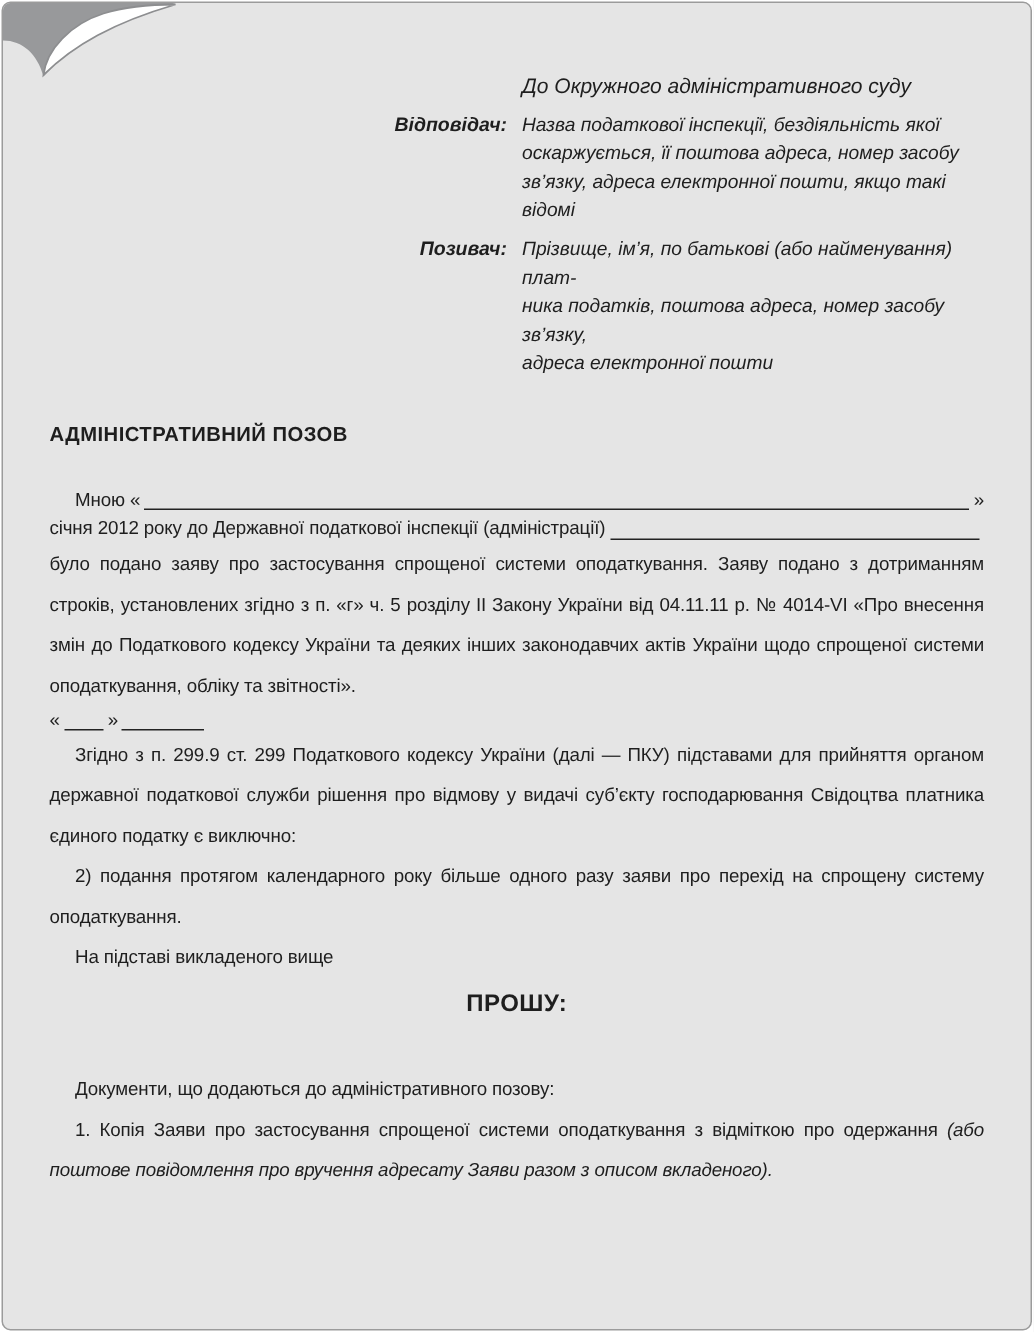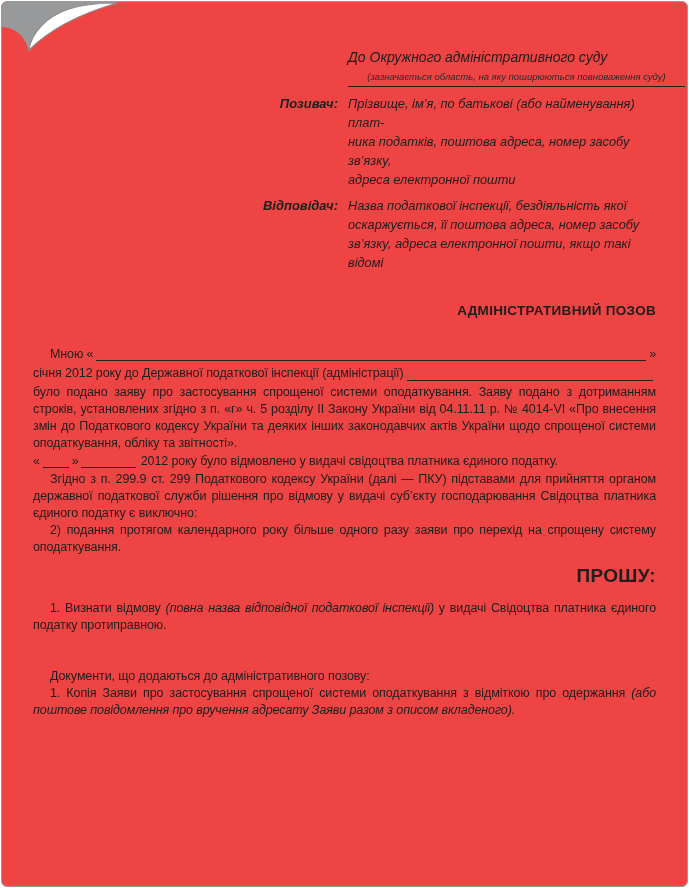--- a/index.html
+++ b/index.html
@@ -1,21 +1,21 @@
 <!DOCTYPE html>
 <html><head>
 <meta charset="utf-8">
 <style>
   html,body{margin:0;padding:0;background:#fff;}
   .page{
     position:relative;
     box-sizing:border-box;
     width:687px;height:886px;
     margin:1px;
-    background:#ef4444;
+    background:#e5e5e5;
     border:1px solid #9b9b9b;
     border-radius:6px;
     overflow:hidden;
     font-family:"Liberation Sans",sans-serif;
     color:#1e1e1e;
     -webkit-font-smoothing:antialiased;
   }
   .curl{position:absolute;top:0;left:0;}
   .content{padding:0 31px;}
 
@@ -54,38 +54,38 @@
     flex:1;
     font-style:italic;
     font-size:12.8px;
     line-height:19px;
     white-space:pre-line;
   }
 
   
   .doc-title{
     margin:31px 0 27px 0;
-    text-align:right;
+    text-align:left;
     font-size:13.5px;
     font-weight:bold;
     letter-spacing:.3px;
   }
   .request-heading{
     margin:9px 0 13px 0;
-    text-align:right;
-    font-size:19px;
+    text-align:center;
+    font-size:16px;
     font-weight:bold;
     letter-spacing:.3px;
   }
 
   
   .body-p{
     margin:0;
     font-size:12.5px;
-    line-height:17px;
+    line-height:27px;
     letter-spacing:-.1px;
     text-align:justify;
     text-indent:17px;
   }
   .body-p.cont{text-indent:0;}
   .it{font-style:italic;}
 
   .fill-line{
     display:flex;
     font-size:12.5px;
@@ -112,34 +112,33 @@
 
   <svg class="curl" width="120" height="60" viewBox="0 0 120 60" aria-hidden="true">
     <path d="M0,0 L115,0 C74,13 45,28 27,49 C23,34 13,25 0,25 Z" fill="#98999b"></path>
     <path d="M115,1 C74,13 47,28 27,48 C29,31 45,14 67,7 C83,2 100,1 115,1 Z" fill="#ffffff" stroke="#8d8e90" stroke-width="1.2"></path>
   </svg>
 
   <div class="content">
 
     <div class="hdr">
       <div class="hdr-court">До Окружного адміністративного суду</div>
-      <div class="hdr-note">(зазначається область, на яку поширюються повноваження суду)</div>
+
+      <div class="party-row">
+        <div class="party-label">Відповідач:</div>
+        <div class="party-desc">Назва податкової інспекції, бездіяльність якої
+оскаржується, її поштова адреса, номер засобу
+зв’язку, адреса електронної пошти, якщо такі відомі</div>
+      </div>
 
       <div class="party-row">
         <div class="party-label">Позивач:</div>
         <div class="party-desc">Прізвище, ім’я, по батькові (або найменування) плат-
 ника податків, поштова адреса, номер засобу зв’язку,
 адреса електронної пошти</div>
-      </div>
-
-      <div class="party-row">
-        <div class="party-label">Відповідач:</div>
-        <div class="party-desc">Назва податкової інспекції, бездіяльність якої
-оскаржується, її поштова адреса, номер засобу
-зв’язку, адреса електронної пошти, якщо такі відомі</div>
       </div>
     </div>
 
     <div class="doc-title">АДМІНІСТРАТИВНИЙ ПОЗОВ</div>
 
     <div>
 
       <div class="fill-line indent">
         <span>Мною «</span>
         <span class="blank grow"></span>
@@ -152,30 +151,29 @@
       </div>
 
       <p class="body-p cont">було подано заяву про застосування спрощеної системи оподаткування. Заяву подано з дотриманням строків, установлених згідно з п. «г» ч. 5 розділу II Закону України від 04.11.11 р. № 4014-VI «Про внесення змін до Податкового кодексу України та деяких інших законодавчих актів України щодо спрощеної системи оподаткування, обліку та звітності».</p>
 
 
       <div class="fill-line">
         <span>«</span>
         <span class="blank w26"></span>
         <span>»</span>
         <span class="blank w55"></span>
-        <span>2012 року було відмовлено у видачі свідоцтва платника єдиного податку.</span>
       </div>
 
       <p class="body-p">Згідно з п. 299.9 ст. 299 Податкового кодексу України (далі — ПКУ) підставами для прийняття органом державної податкової служби рішення про відмову у видачі суб’єкту господарювання Свідоцтва платника єдиного податку є виключно:</p>
       <p class="body-p">2) подання протягом календарного року більше одного разу заяви про перехід на спрощену систему оподаткування.</p>
+      <p class="body-p">На підставі викладеного вище</p>
     </div>
 
     <div class="request-heading">ПРОШУ:</div>
 
-    <p class="body-p"><span>1. Визнати відмову </span><span class="it">(повна назва відповідної податкової інспекції)</span><span> у видачі Свідоцтва платника єдиного податку протиправною.</span></p>
 
 
     <p class="body-p docs-intro">Документи, що додаються до адміністративного позову:</p>
 
     <p class="body-p"><span>1. Копія Заяви про застосування спрощеної системи оподаткування з відміткою про одержання </span><span class="it">(або поштове повідомлення про вручення адресату Заяви разом з описом вкладеного).</span></p>
 
   </div>
 </div>
 
 </body></html>

